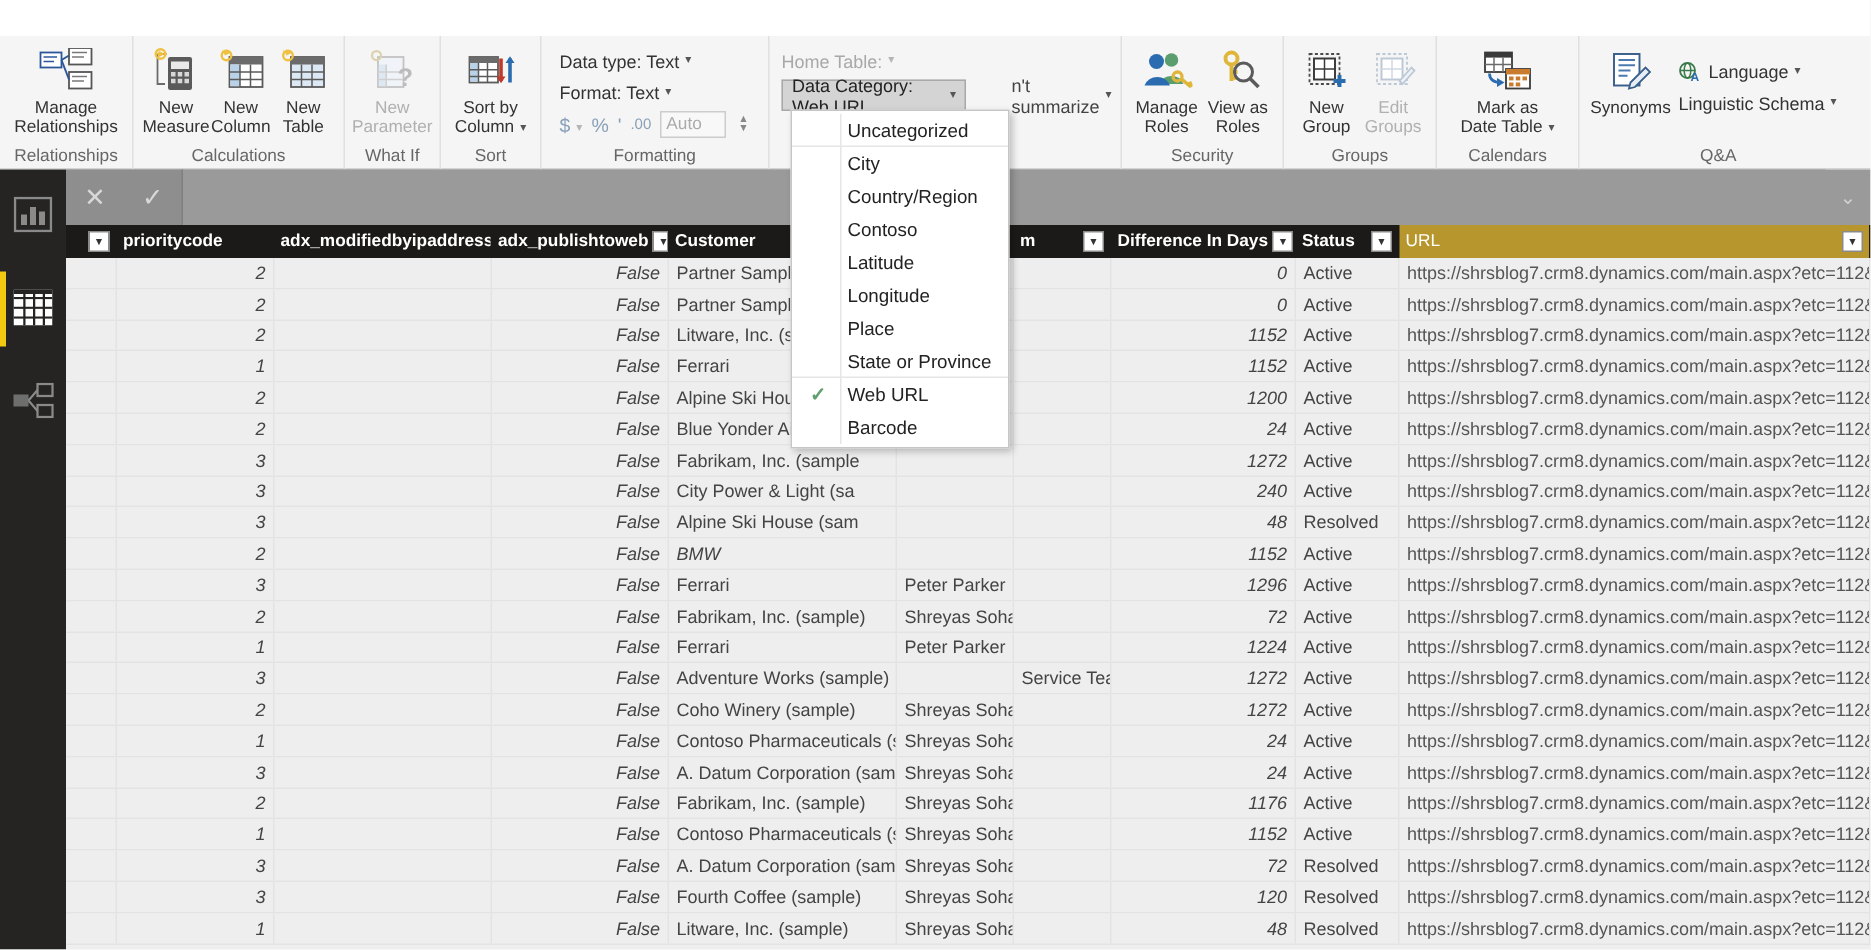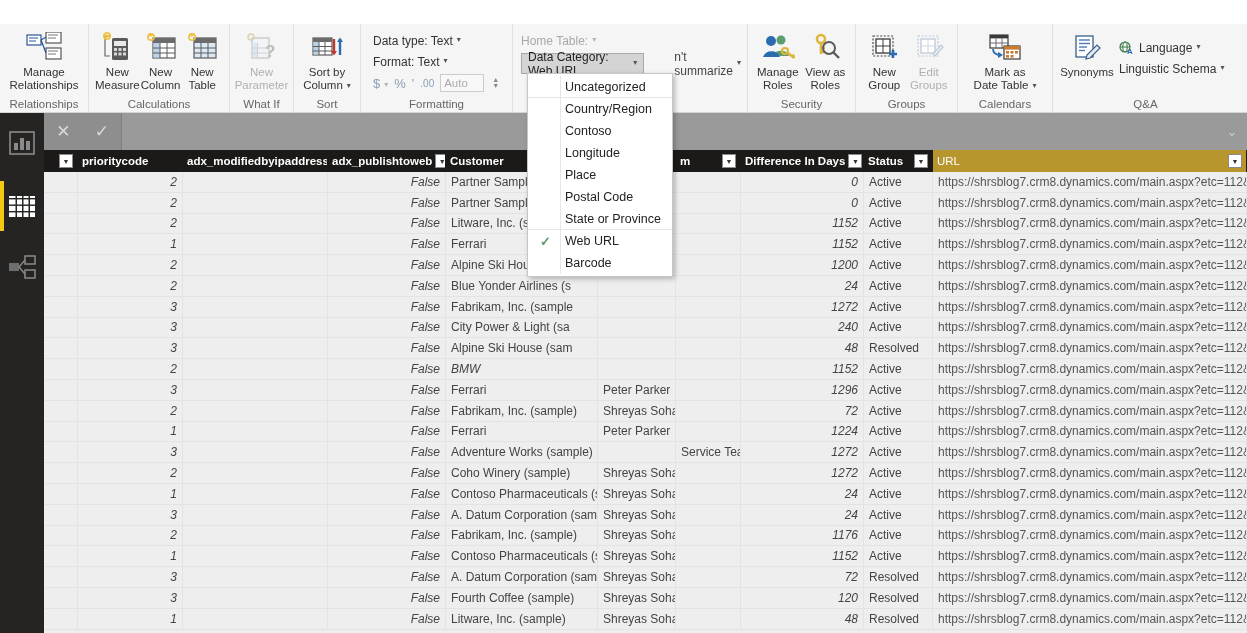--- a/index.html
+++ b/index.html
@@ -447,33 +447,36 @@
 
   </div>
 
   <div class="menu">
     <div class="menu-inner">
       <div class="menu-rail"></div>
       <div class="mi sep-after">
           <span>Uncategorized</span>
         </div>
       <div class="mi">
+          <span>City</span>
+        </div>
+      <div class="mi">
           <span>Country/Region</span>
         </div>
       <div class="mi">
           <span>Contoso</span>
         </div>
       <div class="mi">
+          <span>Latitude</span>
+        </div>
+      <div class="mi">
           <span>Longitude</span>
         </div>
       <div class="mi">
           <span>Place</span>
-        </div>
-      <div class="mi">
-          <span>Postal Code</span>
         </div>
       <div class="mi sep-after">
           <span>State or Province</span>
         </div>
       <div class="mi">
         <span class="check">✓</span>
         <span>Web URL</span>
       </div>
       <div class="mi">
           <span>Barcode</span>

